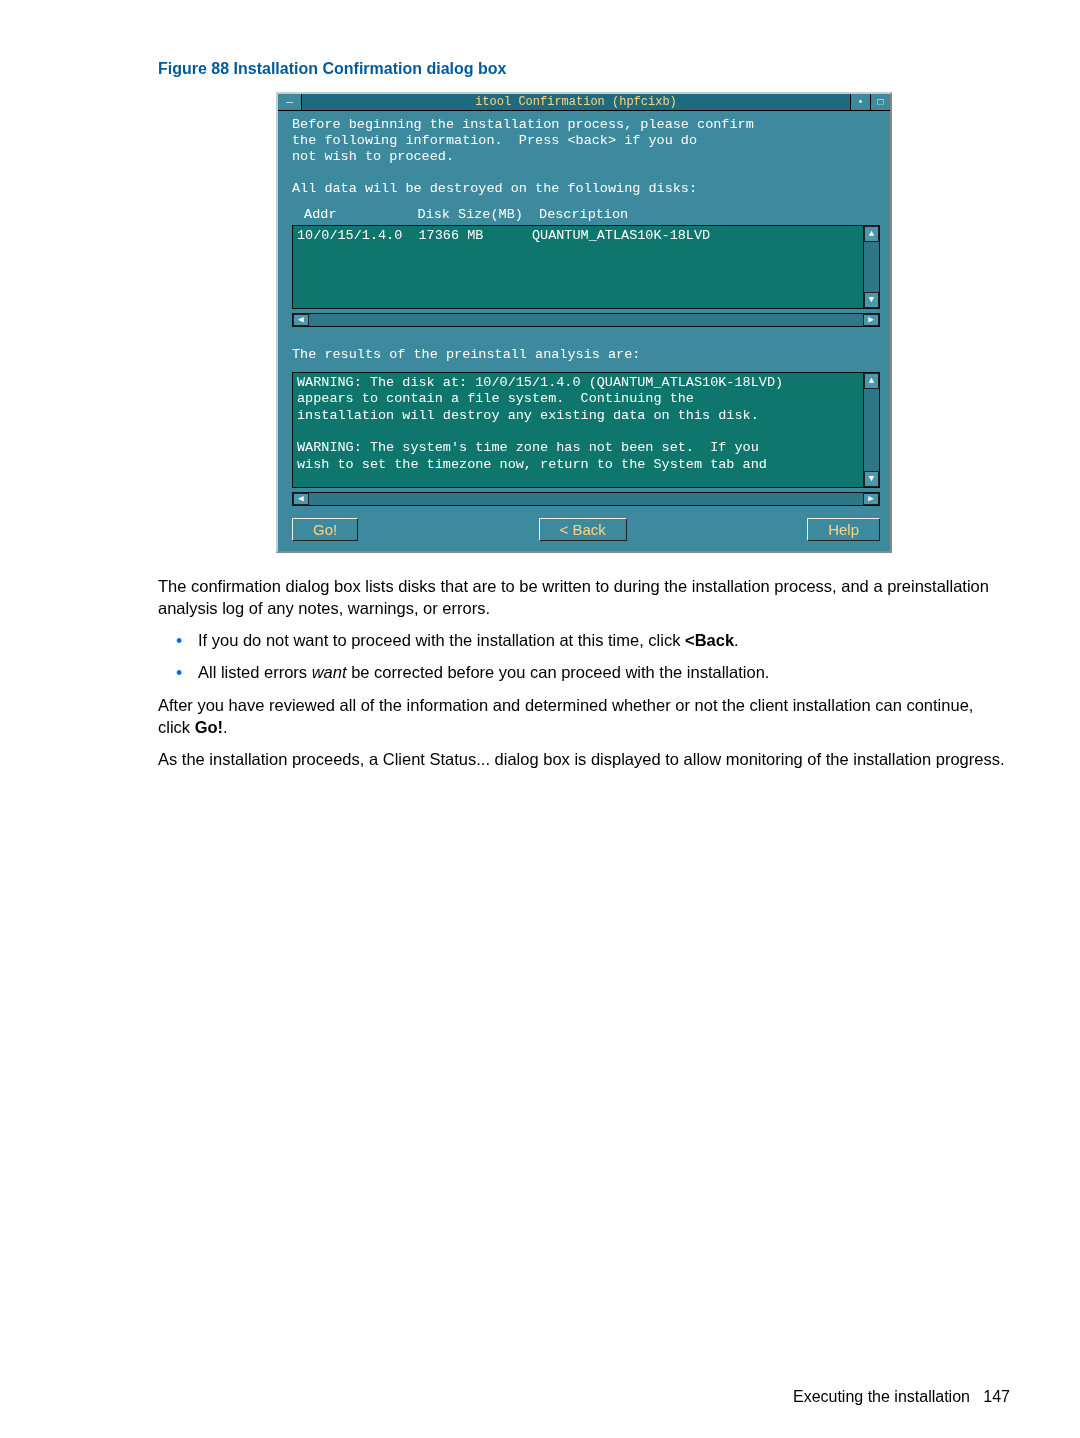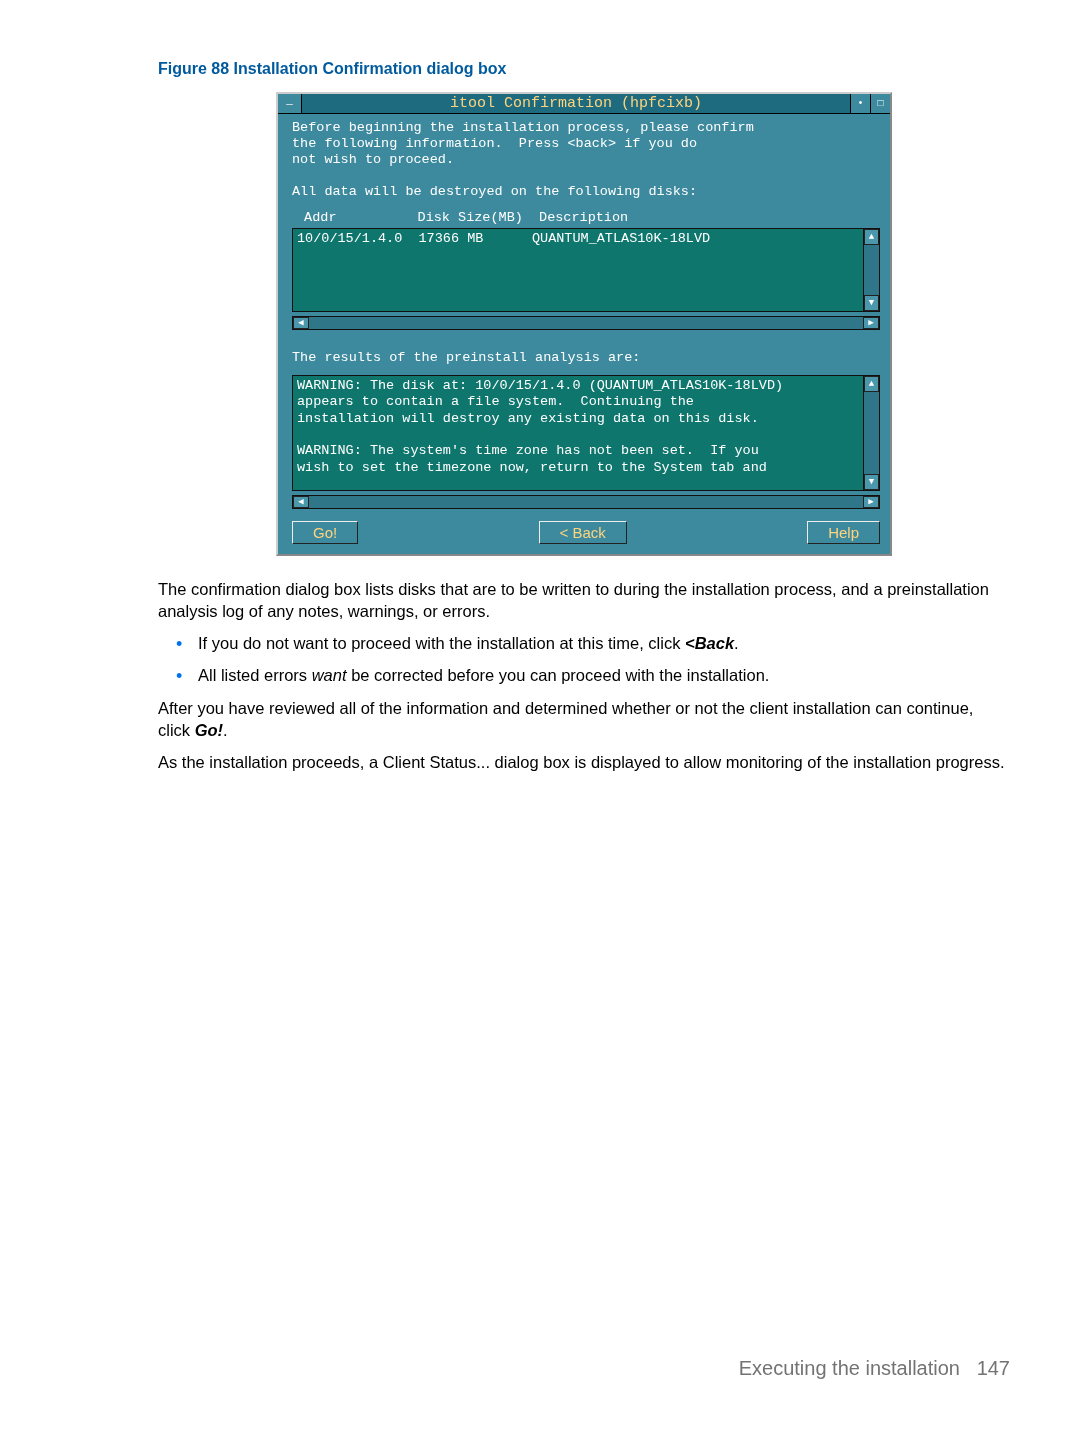--- a/index.html
+++ b/index.html
@@ -44,21 +44,21 @@
     width: 24px;
     background: #3d8a9e;
     border-right: 1px solid #000;
     display:flex;align-items:center;justify-content:center;
     font-size:11px;color:#eee;
   }
   .titlebar .title {
     flex: 1;
     text-align: center;
     color: #ffd47f;
-    font-size: 15px;
+    font-size: 12px;
     padding: 1px 0;
   }
   .titlebar .tb-btn {
     width: 20px;
     background: #3d8a9e;
     border-left: 1px solid #000;
     display:flex;align-items:center;justify-content:center;
     font-size:10px;
   }
   .dialog-body {
@@ -129,28 +129,28 @@
     line-height: 1.35;
   }
   ul.doc-list li::before {
     content: "•";
     position: absolute;
     left: 18px;
     top: 0;
     color: #0073e6;
     font-size: 18px;
   }
-  .bold { font-weight: bold; font-style: italic; }
+  .bold { font-weight: bold; }
   .italic { font-style: italic; }
   .footer {
     position: absolute;
-    bottom: 58px;
+    bottom: 32px;
     right: 70px;
-    font-size: 20px;
-    color:#737373;
+    font-size: 16px;
+    color:#000000;
   }
 </style>
 </head>
 <body>
 
 <div class="caption">Figure 88 Installation Confirmation dialog box</div>
 
 <div class="dialog-wrap">
   <div class="dialog">
     <div class="titlebar">

